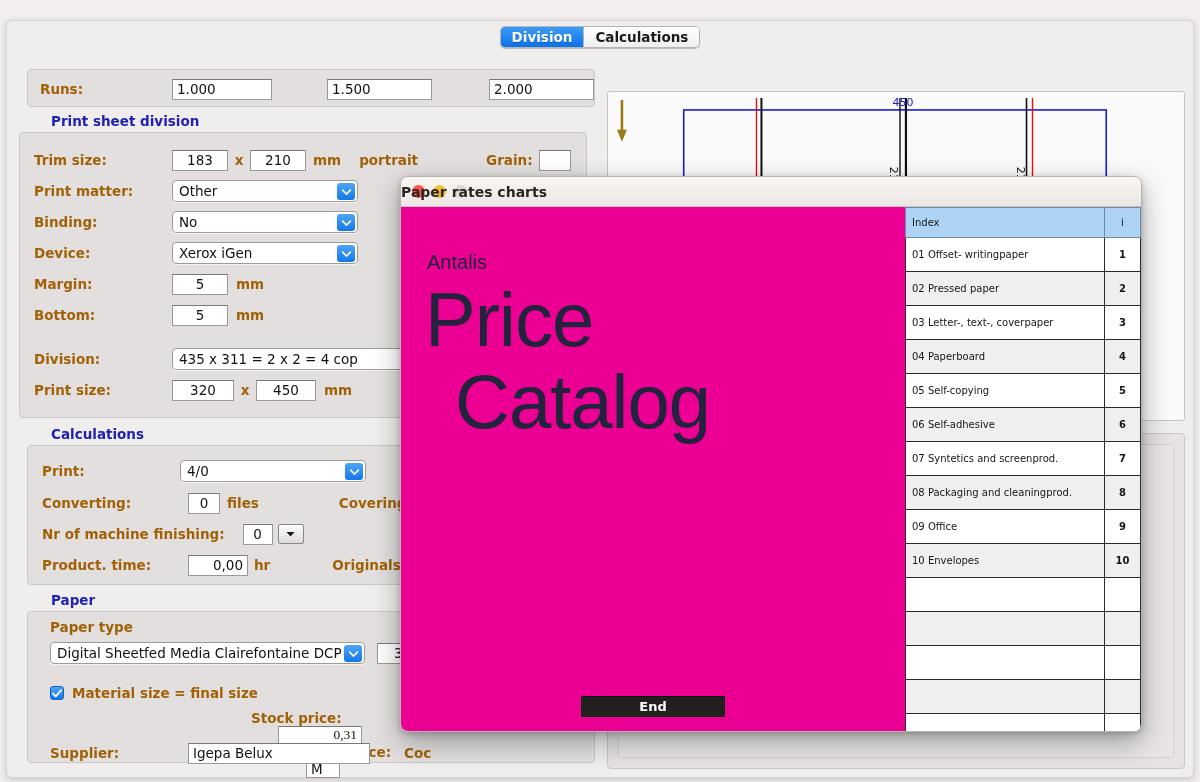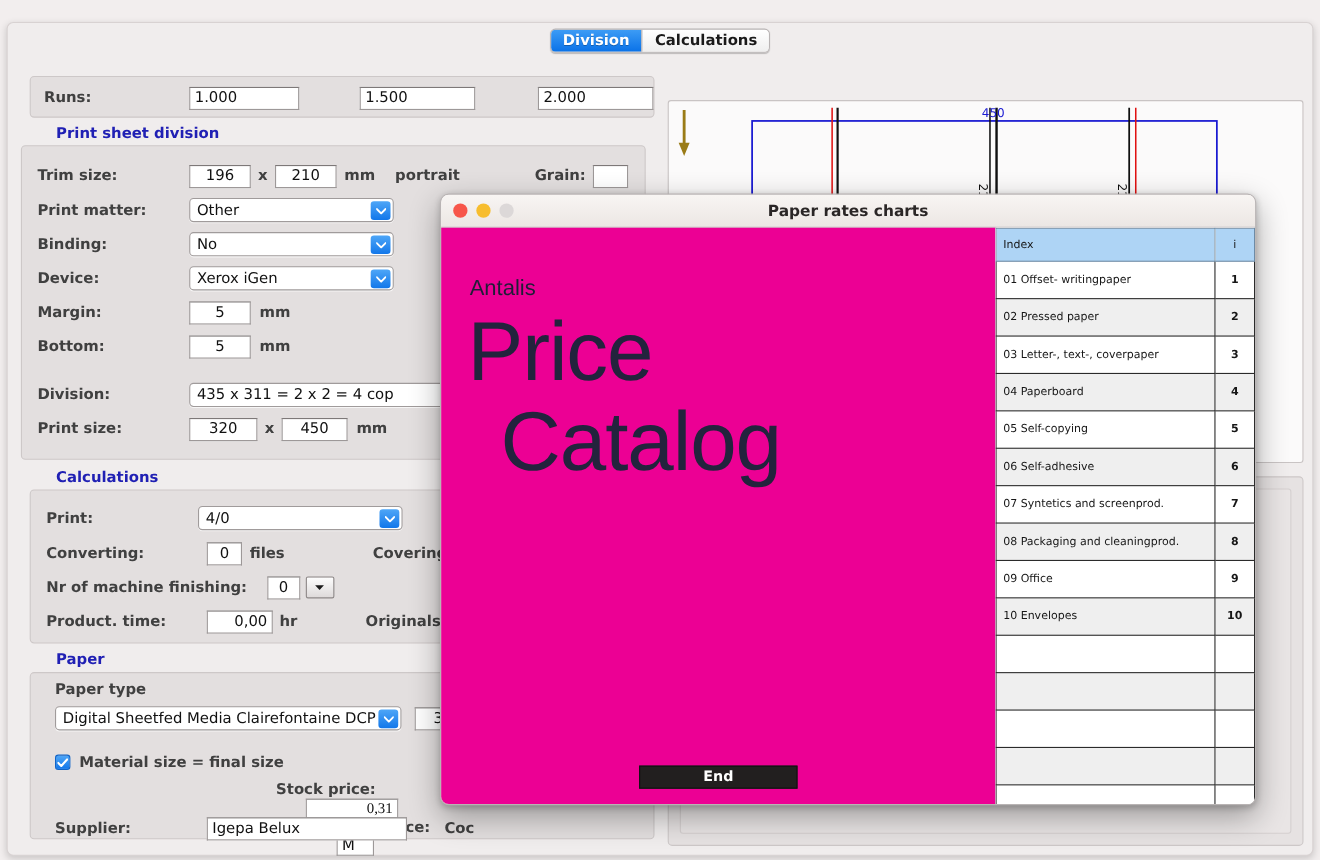--- a/index.html
+++ b/index.html
@@ -69,21 +69,21 @@
     border-radius: 4px;
     position: relative;
   }
   .grouptitle {
     color: #2020b4; font-weight: bold; font-size: 13.5px;
     padding: 4px 0 3px 22px;
   }
 
   .row { display: flex; align-items: center; height: 26px; }
   .lbl {
-    font-size: 13.5px; font-weight: bold; color: #404040;
+    font-size: 13.5px; font-weight: bold; color: #a16207;
     white-space: nowrap;
   }
 
   .txtin {
     background: #fff;
     border: 1px solid #9d9898;
     border-top-color: #7d7878;
     height: 21px;
     font-size: 13.5px;
     font-family: "DejaVu Sans", "Liberation Sans", sans-serif;
@@ -183,21 +183,21 @@
     background: linear-gradient(#f8f5f3,#ece7e4);
     border-bottom: 1px solid #c8c2c2;
     display: flex; align-items: center;
   }
   .traffic { display: flex; gap: 8px; margin-left: 11px; }
   .light { width: 13px; height: 13px; border-radius: 50%; }
   .light.red   { background: #f7564a; }
   .light.amber { background: #f7bd2e; }
   .light.gray  { background: #dcd8d8; }
   .dlg-title {
-    position: absolute; left: 0; right: 0; text-align: center;
+    position: absolute; left: 0; right: 0; text-align: left;
     font-size: 14px; font-weight: bold; color: #2a2626;
   }
   .dlg-body { position: absolute; left: 0; top: 30px; right: 0; bottom: 0; display: flex; }
 
   .pinkpanel {
     position: relative;
     width: 504px;
     background: #ec0094;
     flex: none;
   }
@@ -280,21 +280,21 @@
           <div class="txtin" style="width:105px;margin-left:57px;">2.000</div>
         </div>
       </div>
 
       <div class="grouptitle" style="position:absolute;left:10px;top:40px;">Print sheet division</div>
 
       <div class="group" style="position:absolute;left:0;top:63px;width:568px;height:286px;">
 
         <div class="row" style="position:absolute;left:14px;top:14px;width:545px;">
           <div class="lbl" style="width:138px;">Trim size:</div>
-          <div class="txtin ctr" style="width:56px;">196</div>
+          <div class="txtin ctr" style="width:56px;">183</div>
           <div class="lbl" style="width:22px;text-align:center;">x</div>
           <div class="txtin ctr" style="width:56px;">210</div>
           <div class="lbl" style="margin-left:7px;">mm</div>
           <div class="lbl" style="margin-left:18px;">portrait</div>
           <div class="lbl" style="margin-left:68px;">Grain:</div>
           <div class="txtin" style="width:32px;margin-left:6px;"></div>
         </div>
 
         <div class="row" style="position:absolute;left:14px;top:45px;width:545px;">
           <div class="lbl" style="width:138px;">Print matter:</div>

